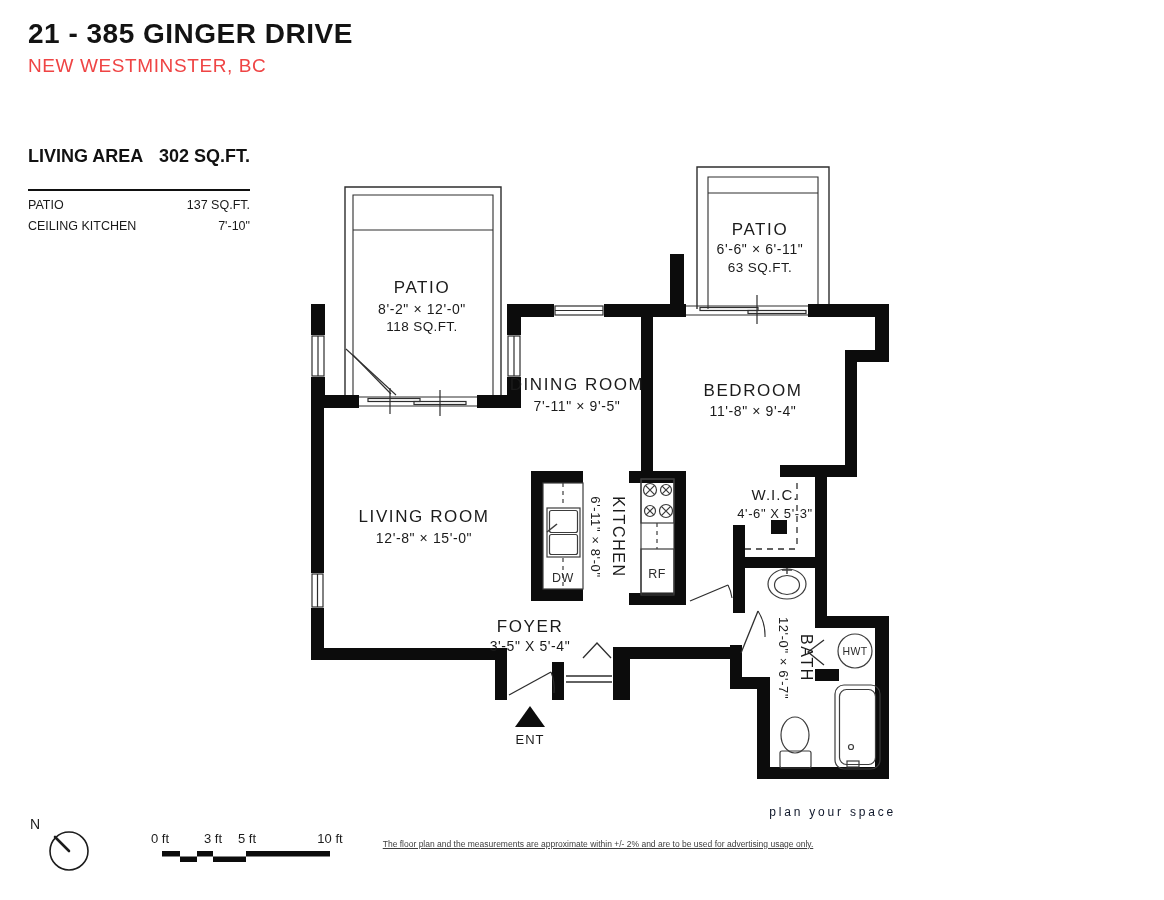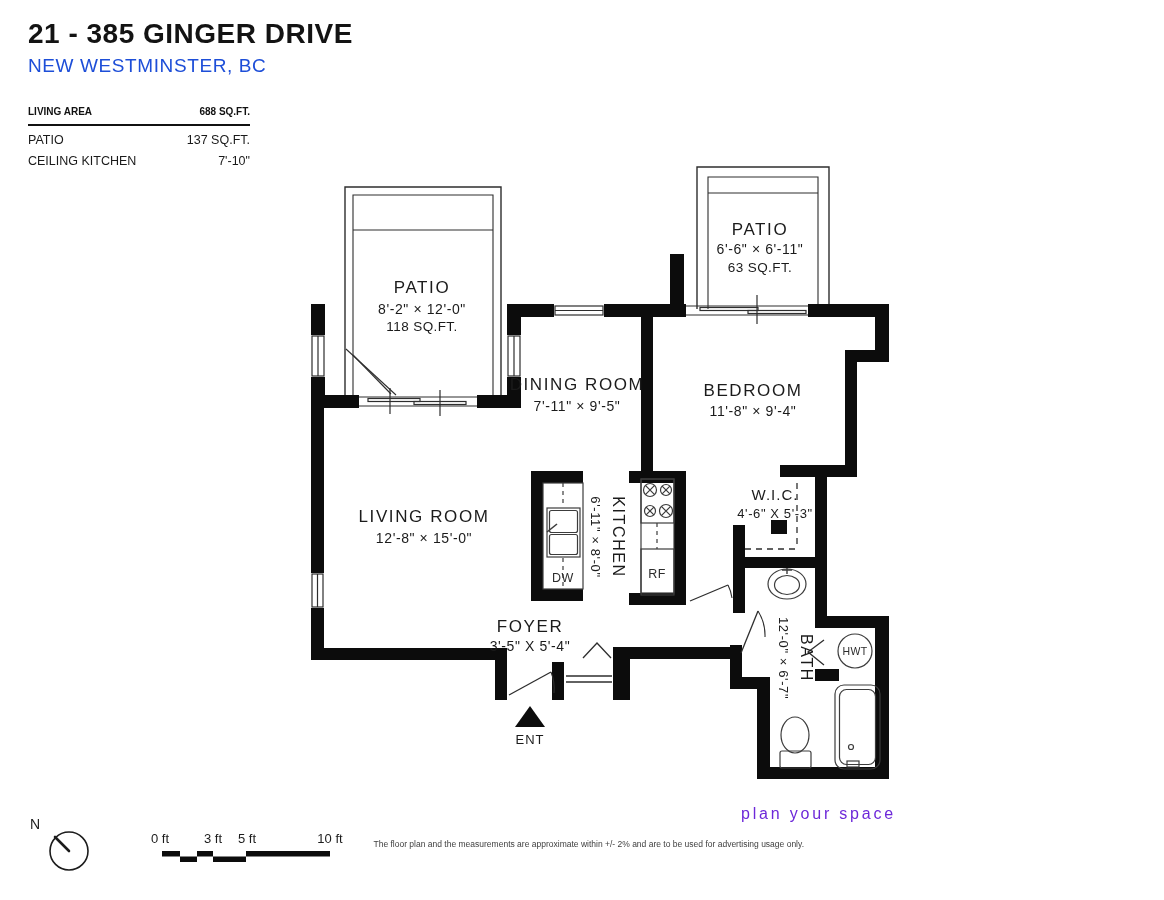--- a/index.html
+++ b/index.html
@@ -1,61 +1,61 @@
 <!DOCTYPE html>
 <html><head>
 <meta charset="utf-8">
 <style>
   html,body{margin:0;padding:0;background:#fff;}
   .page{position:relative;width:932px;height:900px;background:#ffffff;overflow:hidden;
         font-family:"Liberation Sans", sans-serif;color:#111;}
   
   .header{position:absolute;left:28px;top:18px;}
   .header .title{font-size:28px;font-weight:700;letter-spacing:.5px;color:#131313;margin:0;}
-  .header .subtitle{font-size:19px;font-weight:400;letter-spacing:.6px;color:#1d4ed8;margin:5px 0 0 0;}
+  .header .subtitle{font-size:19px;font-weight:400;letter-spacing:.6px;color:#ef4444;margin:5px 0 0 0;}
   
   .stats{position:absolute;left:28px;top:106px;width:222px;}
   .stat-row{display:flex;justify-content:space-between;align-items:baseline;}
-  .stat-row.primary{font-size:10px;font-weight:700;padding-bottom:7px;border-bottom:2px solid #111;}
+  .stat-row.primary{font-size:18px;font-weight:700;padding-bottom:22px;border-bottom:2px solid #111;margin-top:40px;}
   .stat-row.secondary{font-size:12.5px;font-weight:400;margin-top:7px;color:#1a1a1a;}
   
   svg.plan{position:absolute;left:0;top:0;}
   .room-name{font-size:17px;letter-spacing:1.6px;fill:#1b1b1b;}
   .room-name.small{font-size:15px;letter-spacing:1px;}
   .room-dims{font-size:14px;letter-spacing:.6px;fill:#1b1b1b;}
   .room-area{font-size:13.5px;letter-spacing:.4px;fill:#1b1b1b;}
   .appliance{font-size:12.5px;letter-spacing:.5px;fill:#2c2c2c;}
   .tinylabel{font-size:10.5px;letter-spacing:.4px;fill:#2c2c2c;}
   .entlabel{font-size:13px;letter-spacing:1px;fill:#1b1b1b;}
   .scale-text{font-size:13px;fill:#1c1c1c;}
   .north-n{font-size:14px;fill:#1c1c1c;}
   svg text{font-family:"Liberation Sans", sans-serif;}
   
-  .disclaimer{position:absolute;left:360px;top:838px;width:444px;text-align:right;
-              font-size:8.5px;line-height:1.55;color:#3e3e3e;}
+  .disclaimer{position:absolute;left:376px;top:838px;width:444px;text-align:center;
+              font-size:8.5px;line-height:1.55;color:#3e3e3e;text-decoration:underline;}
   .brand{position:absolute;right:36px;top:802px;text-align:center;}
   .brand-word{position:relative;display:inline-block;font-size:37px;font-weight:700;
               letter-spacing:-.5px;color:#58595b;line-height:1;}
   .brand-fox{position:absolute;right:-16px;top:-11px;}
-  .brand-tag{font-size:16px;letter-spacing:2.8px;color:#6d28d9;margin-top:3px;}
+  .brand-tag{font-size:12px;letter-spacing:2.8px;color:#0f172a;margin-top:3px;}
 </style>
 </head>
 <body>
 
 <div class="page">
 
   <div class="header">
     <div class="title">21 - 385 GINGER DRIVE</div>
     <div class="subtitle">NEW WESTMINSTER, BC</div>
   </div>
 
   <div class="stats">
     <div class="stat-row primary">
       <span>LIVING AREA</span>
-      <span>688 SQ.FT.</span>
+      <span>302 SQ.FT.</span>
     </div>
     <div class="stat-row secondary">
       <span>PATIO</span>
       <span>137 SQ.FT.</span>
     </div>
     <div class="stat-row secondary">
       <span>CEILING KITCHEN</span>
       <span>7'-10"</span>
     </div>
   </div>

